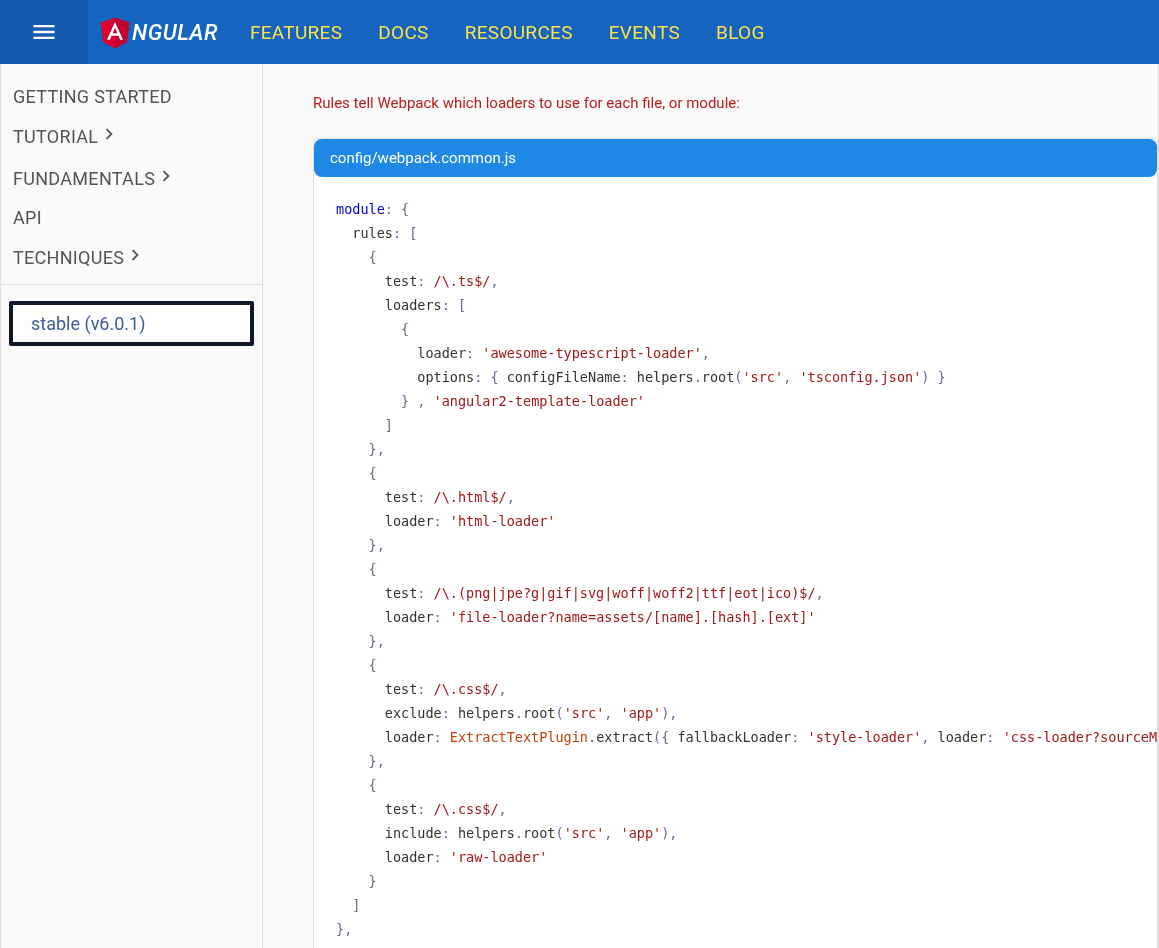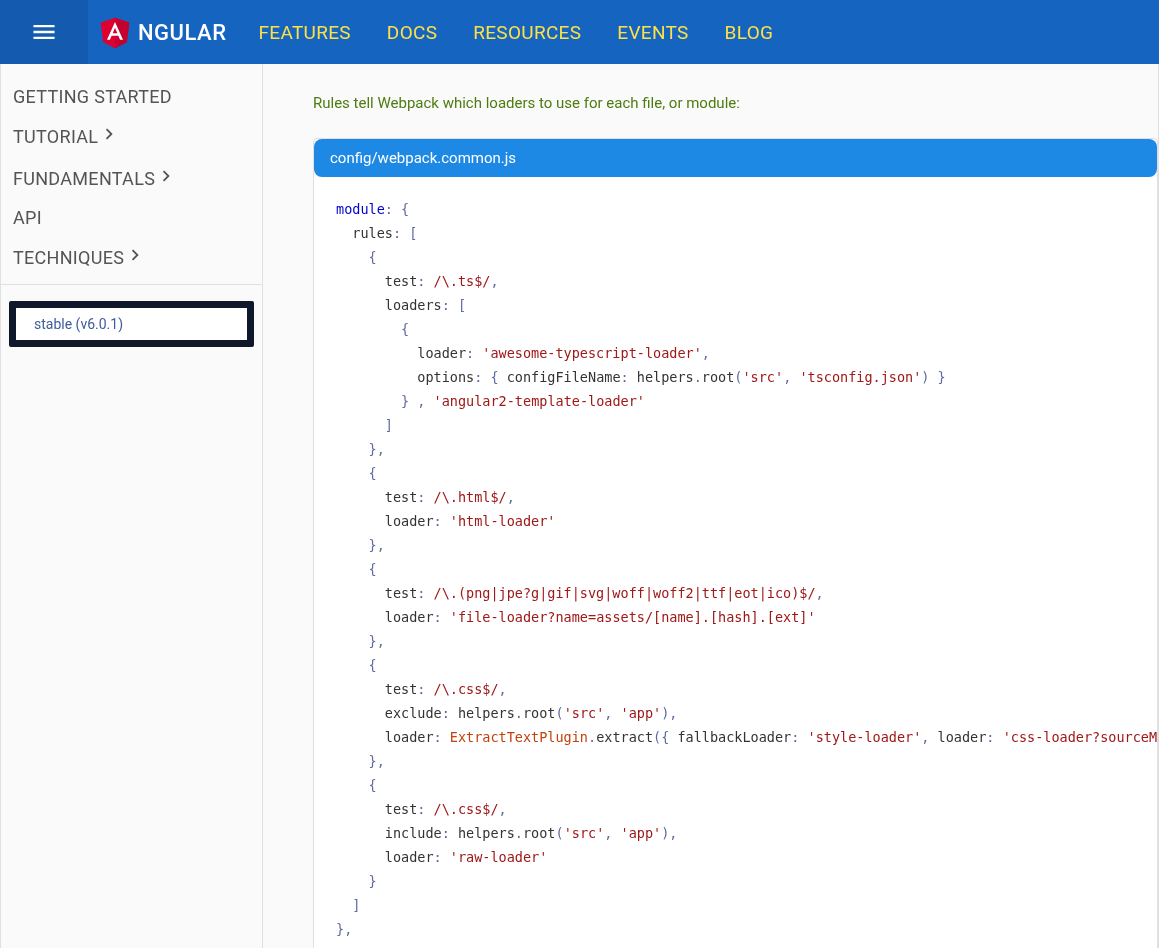--- a/index.html
+++ b/index.html
@@ -1,32 +1,32 @@
 <!DOCTYPE html>
 <html><head>
 <meta charset="utf-8">
 <style>
 * { margin:0; padding:0; box-sizing:border-box; }
 body { font-family: -apple-system, BlinkMacSystemFont, "Segoe UI", Roboto, Arial, sans-serif; background:#fafafa; color:#444; }
 .topbar { background:#1565c0; height:64px; display:flex; align-items:center; color:#fff; }
 .hamburger { width:88px; height:64px; background:#145bb0; display:flex; align-items:center; justify-content:center; cursor:pointer; }
 .hamburger svg { width:28px; height:28px; fill:#fff; }
-.logo-area { display:flex; align-items:center; gap:6px; padding:0 10px; }
+.logo-area { display:flex; align-items:center; padding:0 10px;font-style:italic; }
 .logo-shield { width:34px; height:36px; position:relative; }
 .logo-text { font-size:22px; font-weight:500; letter-spacing:0.5px; color:#fff; }
 .nav-links { display:flex; gap:36px; margin-left:22px; }
 .nav-links a { color:#fde047; text-decoration:none; font-size:19px; font-weight:400; letter-spacing:0.3px; }
 .page { display:flex; border:1px solid #e0e0e0; border-top:none; min-height:884px; }
 .sidebar { width:262px; border-right:1px solid #e0e0e0; background:#fafafa; padding-top:14px; }
 .side-item { display:flex; align-items:center; justify-content:flex-start; padding:8px 12px; font-size:18px; color:#545454; cursor:pointer; letter-spacing:0.3px; }
 .side-item .chevron svg { width:22px; height:22px; fill:#545454; }
 .side-sep { border-top:1px solid #e0e0e0; margin-top:6px; padding-top:8px; }
-.version-box { margin:8px 8px; background:#fff; border:7px solid #0f172a; border-radius:2px; padding:8px 18px; font-size:14px; color:#3f5b9a; cursor:pointer; }
+.version-box { margin:8px 8px; background:#fff; border:4px solid #0f172a; border-radius:2px; padding:8px 18px; font-size:18px; color:#3f5b9a; cursor:pointer; }
 .content { flex:1; padding:30px 0 30px 50px; overflow:hidden; }
-.intro { font-size:15px; color:#4d7c0f; margin-bottom:26px; }
+.intro { font-size:15px; color:#b91c1c; margin-bottom:26px; }
 .code-card { border:1px solid #e0e0e0; border-radius:4px; overflow:hidden; }
 .code-header { background:#1e88e5; color:#fff; font-size:15px; padding:10px 16px;border-radius:8px; }
 .code-body { background:#fff; padding:20px 22px; font-family:"Menlo","Consolas","Monaco",monospace; font-size:13.5px; line-height:24px; color:#333; white-space:pre; overflow-x:auto; }
 .kw { color:#0000d0; }
 .pn { color:#606aa0; }
 .rx { color:#a01818; }
 .str { color:#a01818; }
 .cls { color:#c2410c;margin-top:6px; }
 </style>
 </head>

